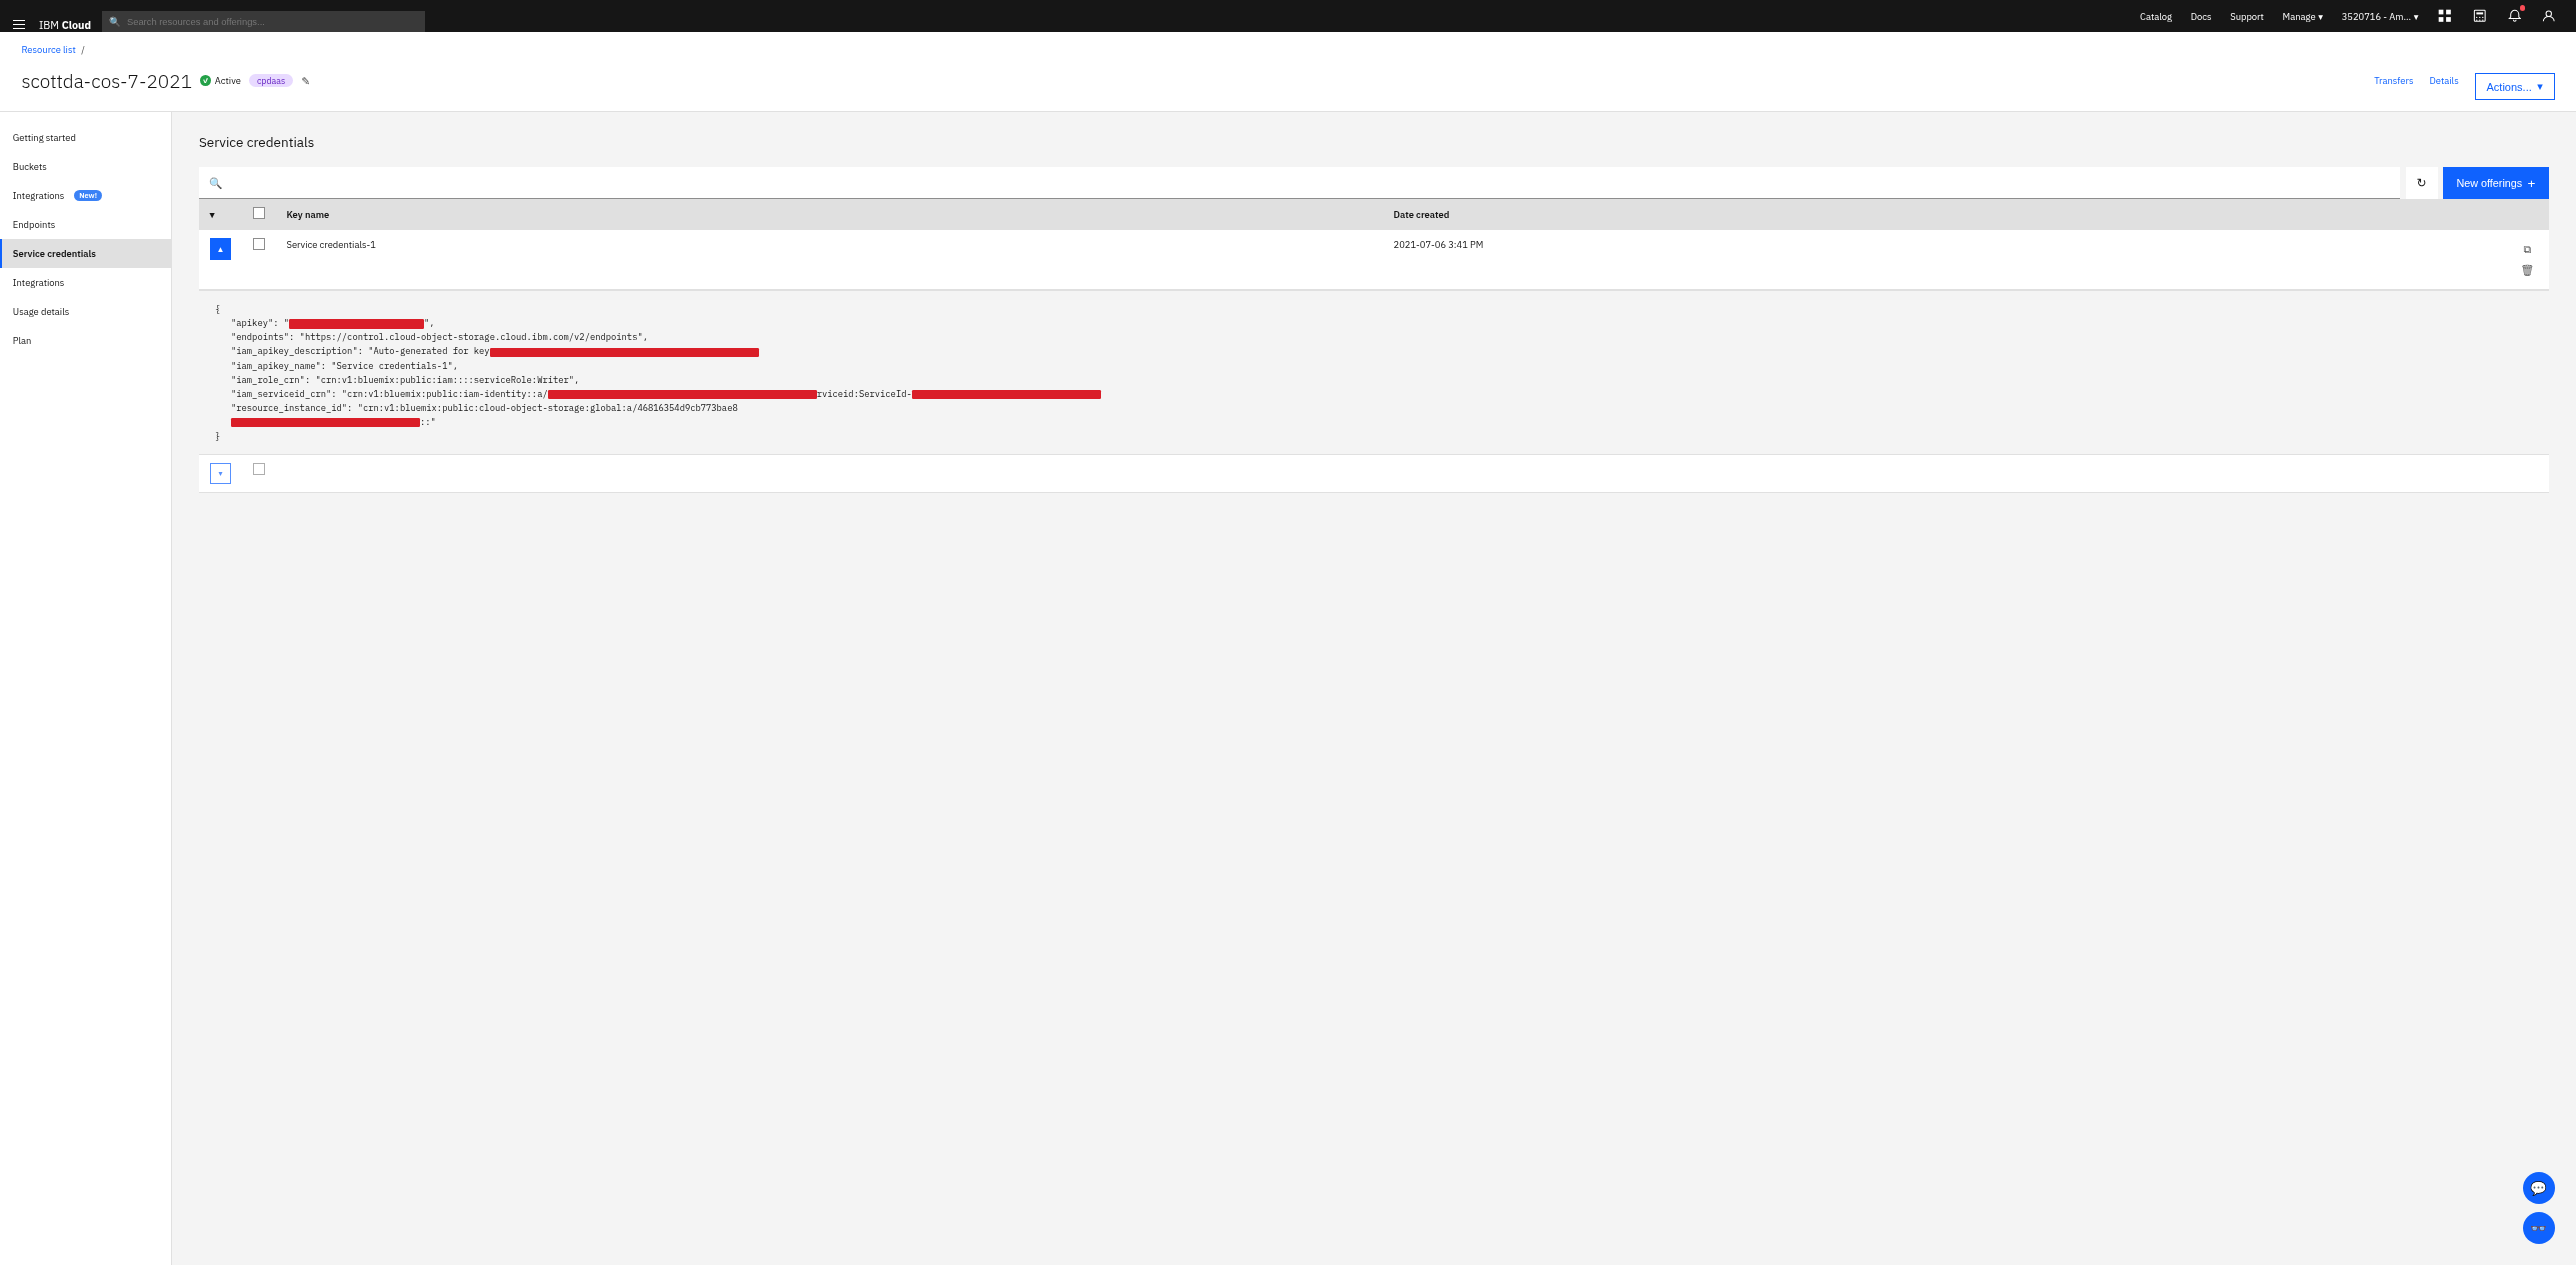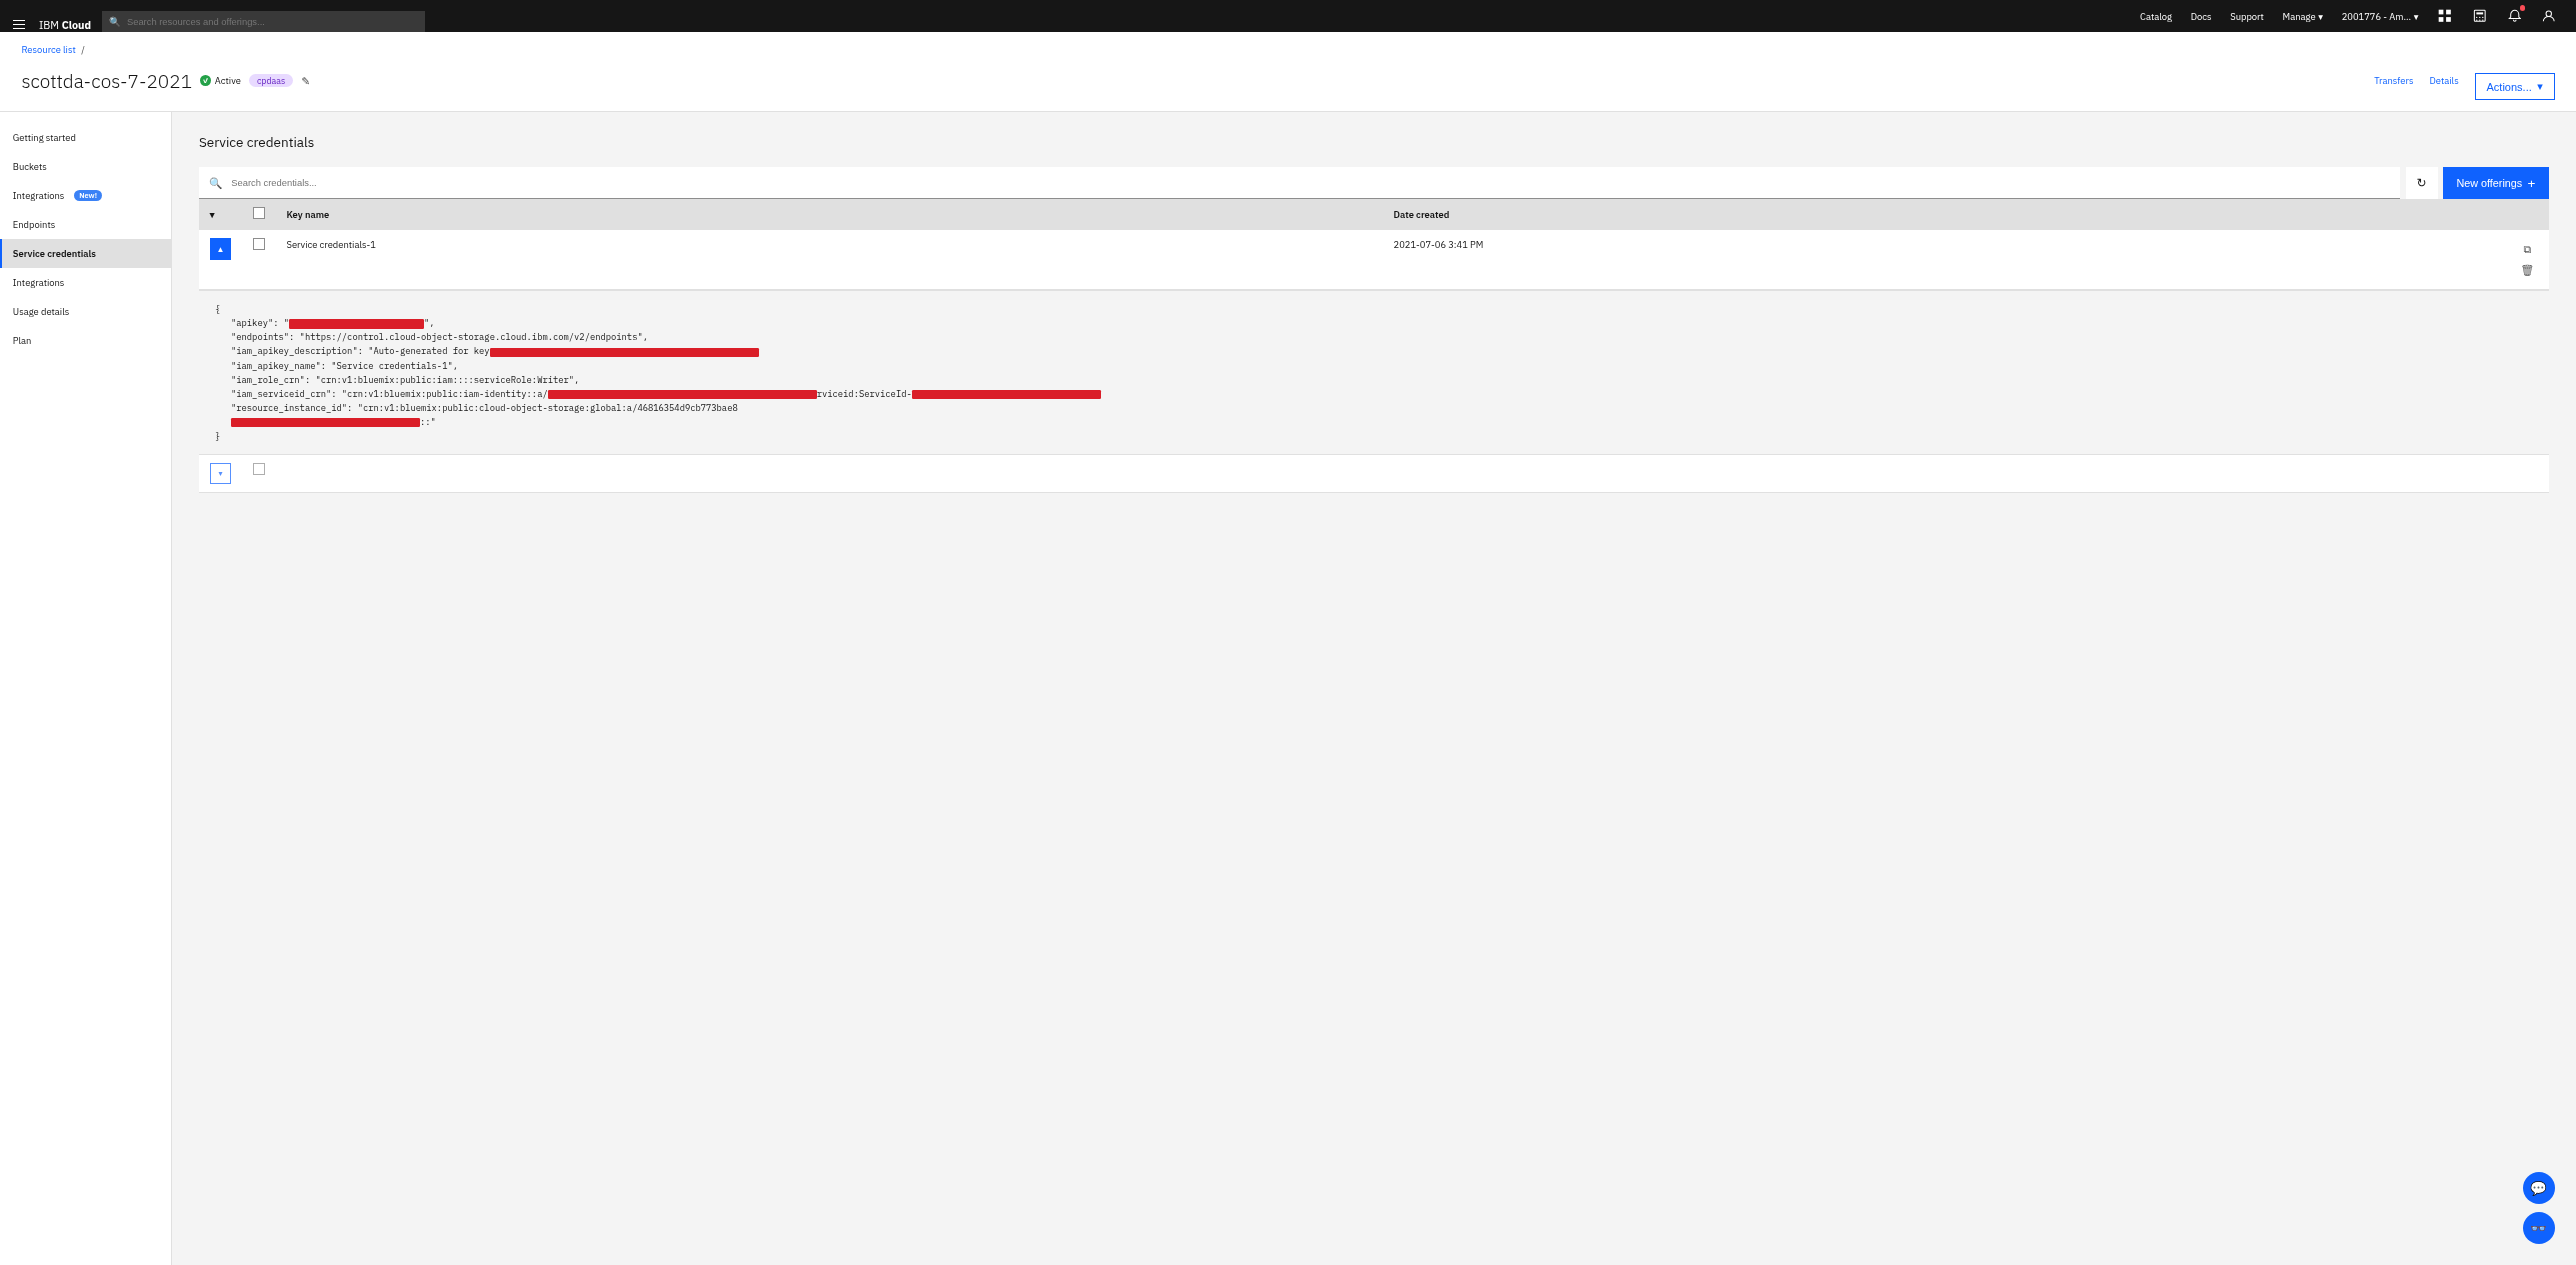--- a/index.html
+++ b/index.html
@@ -213,21 +213,21 @@
   </div>
   <div class="topnav-links">
     <a class="topnav-link">Catalog</a>
     <a class="topnav-link">Docs</a>
     <a class="topnav-link">Support</a>
     <a class="topnav-link">
       <span>Manage</span>
       <span>▾</span>
     </a>
     <a class="topnav-link">
-      <span>2001776 - Am...</span>
+      <span>3520716 - Am...</span>
       <span>▾</span>
     </a>
     <div class="topnav-icon-btn">
       <svg width="13.5" height="13.5" viewBox="0 0 20 20" fill="none">
           <rect x="1" y="1" width="7" height="7" fill="#fff"></rect>
           <rect x="12" y="1" width="7" height="7" fill="#fff"></rect>
           <rect x="1" y="12" width="7" height="7" fill="#fff"></rect>
           <rect x="12" y="12" width="7" height="7" fill="#fff"></rect>
         </svg>
     </div>
@@ -314,21 +314,20 @@
       <span>Plan</span>
     </div>
   </aside>
 
   <main class="content">
     <h2 class="section-title">Service credentials</h2>
 
     <div class="creds-toolbar">
       <div class="creds-search">
         <span class="creds-search-icon">🔍</span>
-        <input type="text" placeholder="Search credentials..." style="">
       </div>
       <button class="refresh-btn">↻</button>
       <button class="new-cred-btn">
         <span>New offerings</span>
         <span class="plus">+</span>
       </button>
     </div>
 
     <table class="creds-table">
       <thead>

